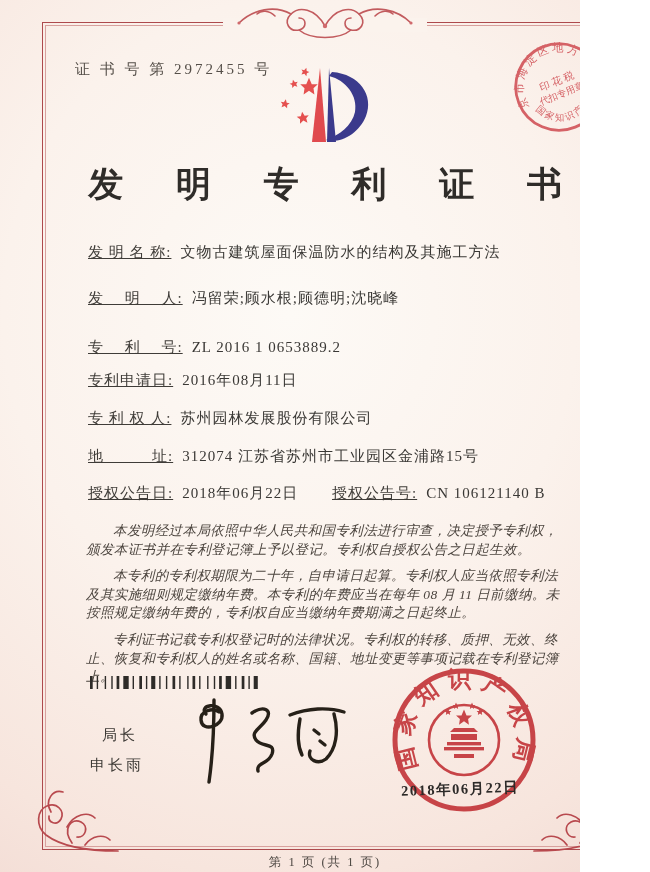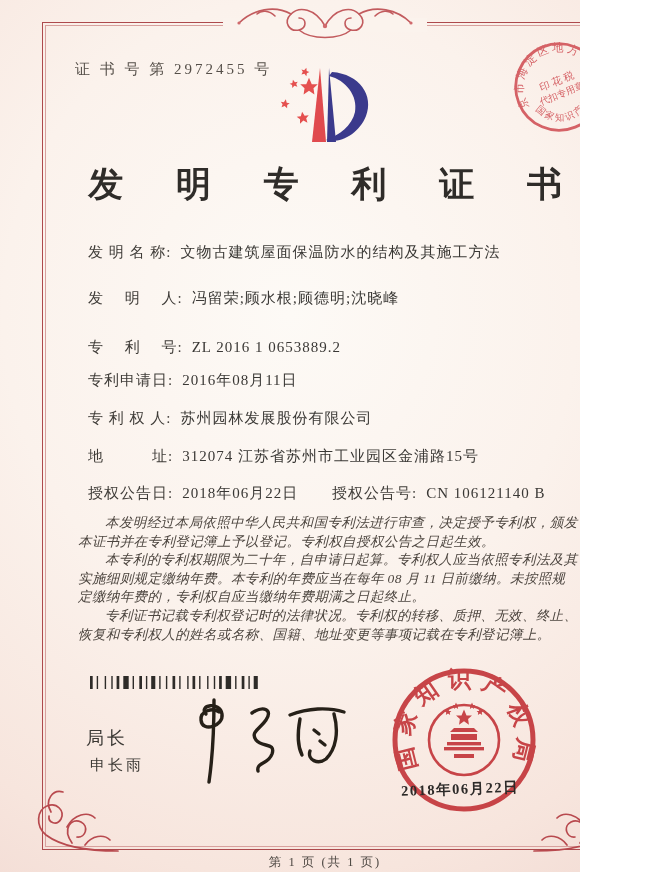--- a/index.html
+++ b/index.html
@@ -24,31 +24,31 @@
   .logo{ position:absolute; left:276px; top:60px; }
   .title{
     position:absolute; left:0; top:161px; width:650px; text-align:center;
     font-size:35px; font-weight:bold; color:#2f2c29;
     letter-spacing:22px; text-indent:22px;
   }
   .frow{
     position:absolute; left:88px; right:50px;
     font-size:15px; color:#3f3c38; letter-spacing:1px; white-space:nowrap;
   }
-  .frow .flabel{ color:#3f3c38; }
+  .frow .flabel{ color:#3f3c38;text-decoration:underline; }
   .frow .fvalue{ margin-left:9px; color:#3a3835; }
   .pair2{ position:absolute; left:244px; top:0; }
   .paras{
     position:absolute; left:78px; top:514px; width:500px;
     font-size:13.5px; line-height:18.6px; color:#4c453f;
     font-style:italic; letter-spacing:0.4px;
   }
-  .paras p{ text-indent:2em; margin:0; }
+  .paras p{ text-indent:2em; margin:8px; }
   .barcode{ position:absolute; left:90px; top:676px; }
-  .signer-role{ position:absolute; left:86px; top:726px; font-size:18px; letter-spacing:3px; color:#3b3834; }
+  .signer-role{ position:absolute; left:102px; top:726px; font-size:15px; letter-spacing:3px; color:#3b3834; }
   .signer-name{ position:absolute; left:90px; top:756px; font-size:15px; letter-spacing:3px; color:#3b3834; }
   .signature{ position:absolute; left:168px; top:692px; }
   .seal{ position:absolute; left:390px; top:666px; opacity:.92; }
   .seal-date{
     position:absolute; left:401px; top:779px; width:160px;
     font-size:14.5px; font-weight:bold; color:#2c2a28; letter-spacing:1.5px;
     transform:rotate(-2deg); white-space:nowrap;
   }
   .tax-stamp{ position:absolute; left:512px; top:40px; transform:rotate(-22deg); opacity:.85; }
   .footer{

